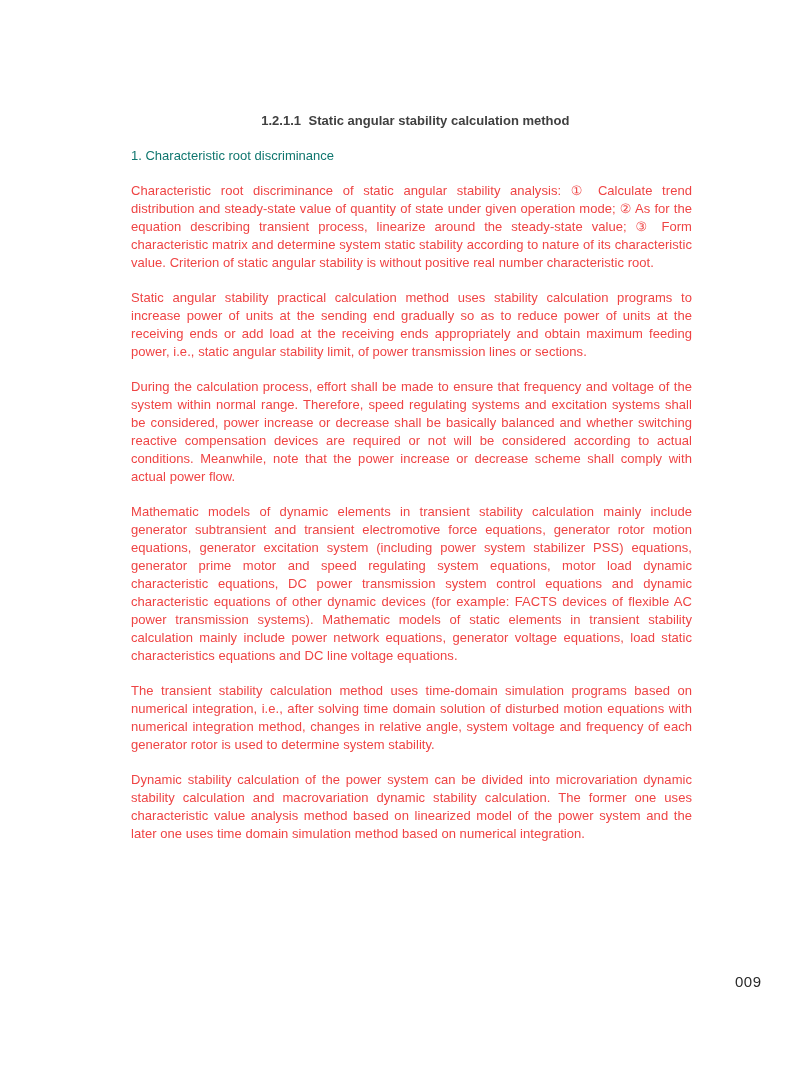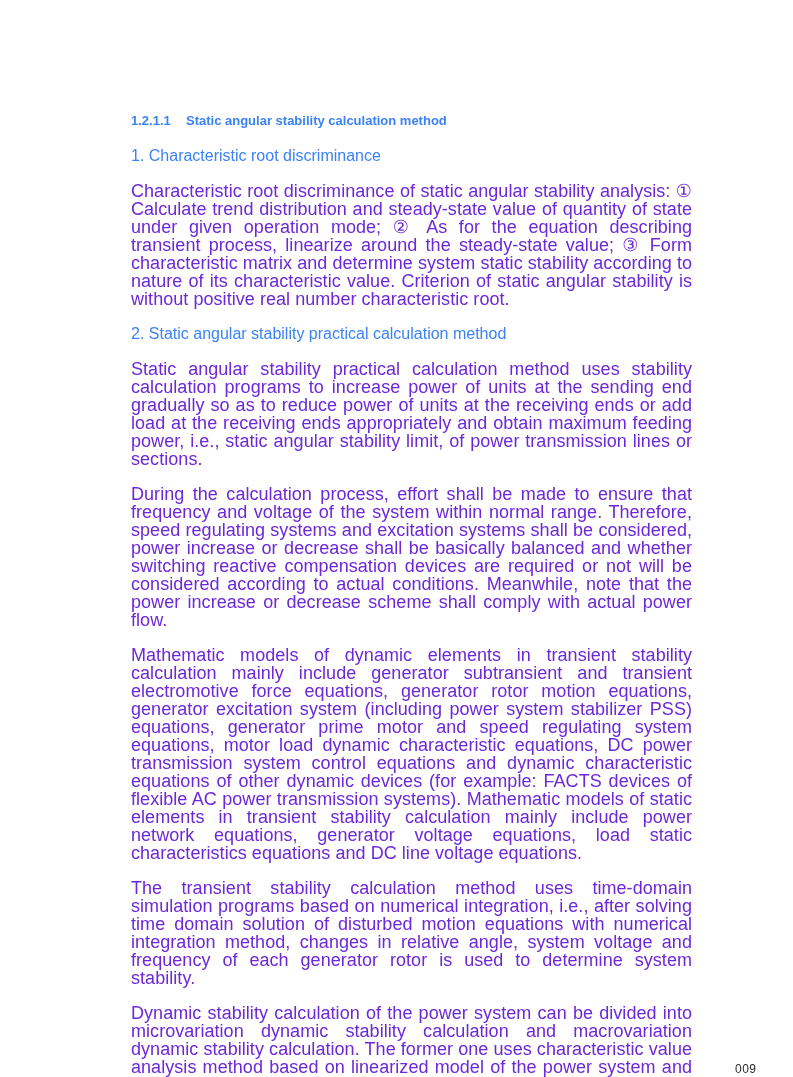--- a/index.html
+++ b/index.html
@@ -19,62 +19,62 @@
       position: absolute;
       left: 131px;
       top: 112px;
       width: 561px;
     }
     .section-heading {
       font-weight: bold;
       font-size: 13px;
       line-height: 18px;
       margin: 0 0 17px 0;
-      color: #3b82f6;
+      color: #404040;
+      text-align: center;
     }
     .section-heading .num {
       display: inline-block;
       width: 55px;
     }
     .sub-heading {
-      font-size: 16px;
+      font-size: 13px;
       line-height: 18px;
       margin: 0 0 17px 0;
-      color: #3b82f6;
+      color: #0f766e;
     }
     .para {
-      font-size: 18px;
+      font-size: 13px;
       line-height: 18px;
       text-align: justify;
       margin: 0 0 17px 0;
-      color: #6d28d9;
+      color: #ef4444;
       letter-spacing: 0.05px;
     }
     .page-number {
       position: absolute;
       left: 735px;
-      top: 1062px;
-      font-size: 12px;
+      top: 973px;
+      font-size: 15px;
       color: #2a2a2a;
       letter-spacing: 0.5px;
     }
   </style>
 </head>
 <body>
 
 <div class="page">
 
   <div class="section-heading">
     <span class="num">1.2.1.1</span><span>Static angular stability calculation method</span>
   </div>
 
   <div class="sub-heading">1. Characteristic root discriminance</div>
   <p class="para">Characteristic root discriminance of static angular stability analysis: ① Calculate trend distribution and steady-state value of quantity of state under given operation mode; ② As for the equation describing transient process, linearize around the steady-state value; ③ Form characteristic matrix and determine system static stability according to nature of its characteristic value. Criterion of static angular stability is without positive real number characteristic root.</p>
 
-  <div class="sub-heading">2. Static angular stability practical calculation method</div>
   <p class="para">Static angular stability practical calculation method uses stability calculation programs to increase power of units at the sending end gradually so as to reduce power of units at the receiving ends or add load at the receiving ends appropriately and obtain maximum feeding power, i.e., static angular stability limit, of power transmission lines or sections.</p>
   <p class="para">During the calculation process, effort shall be made to ensure that frequency and voltage of the system within normal range. Therefore, speed regulating systems and excitation systems shall be considered, power increase or decrease shall be basically balanced and whether switching reactive compensation devices are required or not will be considered according to actual conditions. Meanwhile, note that the power increase or decrease scheme shall comply with actual power flow.</p>
 
   <p class="para">Mathematic models of dynamic elements in transient stability calculation mainly include generator subtransient and transient electromotive force equations, generator rotor motion equations, generator excitation system (including power system stabilizer PSS) equations, generator prime motor and speed regulating system equations, motor load dynamic characteristic equations, DC power transmission system control equations and dynamic characteristic equations of other dynamic devices (for example: FACTS devices of flexible AC power transmission systems). Mathematic models of static elements in transient stability calculation mainly include power network equations, generator voltage equations, load static characteristics equations and DC line voltage equations.</p>
   <p class="para">The transient stability calculation method uses time-domain simulation programs based on numerical integration, i.e., after solving time domain solution of disturbed motion equations with numerical integration method, changes in relative angle, system voltage and frequency of each generator rotor is used to determine system stability.</p>
 
   <p class="para">Dynamic stability calculation of the power system can be divided into microvariation dynamic stability calculation and macrovariation dynamic stability calculation. The former one uses characteristic value analysis method based on linearized model of the power system and the later one uses time domain simulation method based on numerical integration.</p>
 
 </div>
 

